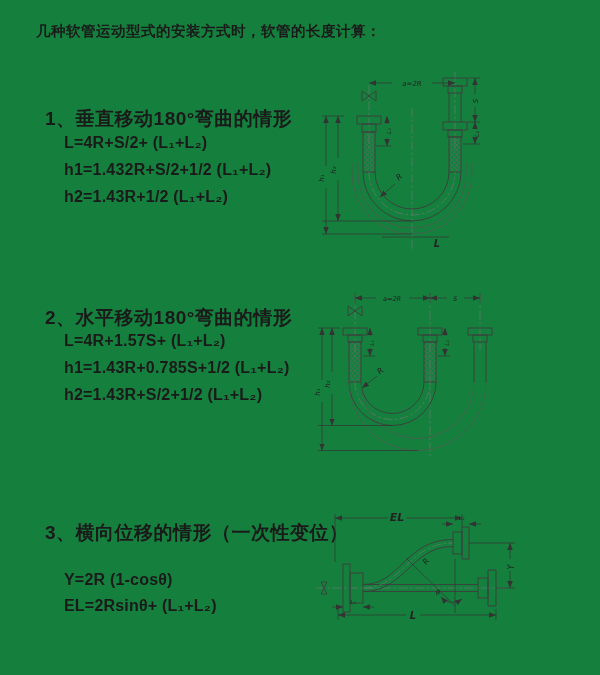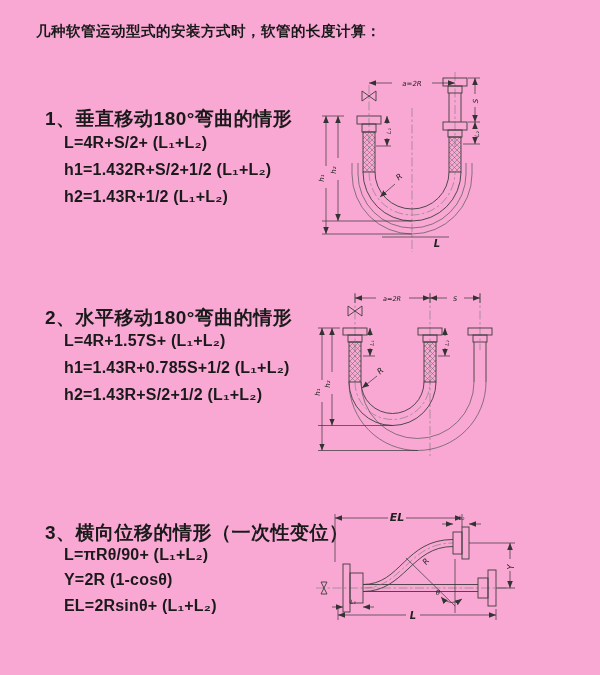--- a/index.html
+++ b/index.html
@@ -1,16 +1,16 @@
 <!DOCTYPE html>
 <html><head>
 <meta charset="utf-8">
 <style>
   html,body{margin:0;padding:0;background:#ffffff;}
-  .page{position:relative;width:600px;height:675px;background:#f9a8d4;overflow:hidden;
+  .page{position:relative;width:600px;height:675px;background:#15803d;overflow:hidden;
         font-family:"Liberation Sans","DejaVu Sans",sans-serif;color:#1a1a1a;}
   .title{position:absolute;left:36px;top:22px;font-size:14.5px;font-weight:700;letter-spacing:.5px;}
   .heading{position:absolute;font-size:19px;font-weight:700;letter-spacing:.5px;white-space:nowrap;}
   .formula{position:absolute;font-size:16px;font-weight:600;letter-spacing:.2px;white-space:nowrap;}
   .diagram{position:absolute;font-style:italic;}
   svg{display:block;}
   svg text{font-family:"DejaVu Sans",sans-serif;fill:#222;stroke:none;}
   .draw{stroke:#3c3c3c;stroke-width:0.9;fill:none;}
   .thin{stroke:#555;stroke-width:0.7;fill:none;}
   .dim{stroke:#333;stroke-width:0.7;fill:none;}
@@ -27,21 +27,20 @@
   <div class="formula" style="left:64px;top:134px">L=4R+S/2+ (L₁+L₂)</div>
   <div class="formula" style="left:64px;top:161px">h1=1.432R+S/2+1/2 (L₁+L₂)</div>
   <div class="formula" style="left:64px;top:188px">h2=1.43R+1/2 (L₁+L₂)</div>
 
   <div class="heading" style="left:45px;top:305px">2、水平移动180°弯曲的情形</div>
   <div class="formula" style="left:64px;top:332px">L=4R+1.57S+ (L₁+L₂)</div>
   <div class="formula" style="left:64px;top:359px">h1=1.43R+0.785S+1/2 (L₁+L₂)</div>
   <div class="formula" style="left:64px;top:386px">h2=1.43R+S/2+1/2 (L₁+L₂)</div>
 
   <div class="heading" style="left:45px;top:520px">3、横向位移的情形（一次性变位）</div>
-  <div class="formula" style="left:64px;top:546px">L=πRθ/90+ (L₁+L₂)</div>
   <div class="formula" style="left:64px;top:571px">Y=2R (1-cosθ)</div>
   <div class="formula" style="left:64px;top:597px">EL=2Rsinθ+ (L₁+L₂)</div>
 
   <div class="diagram" style="left:312px;top:70px">
   <svg width="285" height="188" viewBox="0 0 285 188">
     <defs>
       <marker id="ar1" viewBox="0 0 10 10" refX="10" refY="5" markerWidth="7" markerHeight="7" markerUnits="userSpaceOnUse" orient="auto-start-reverse">
         <path d="M0,1 L10,5 L0,9 Z" fill="#333"></path>
       </marker>
       <pattern id="hz1" width="5" height="5" patternUnits="userSpaceOnUse">

